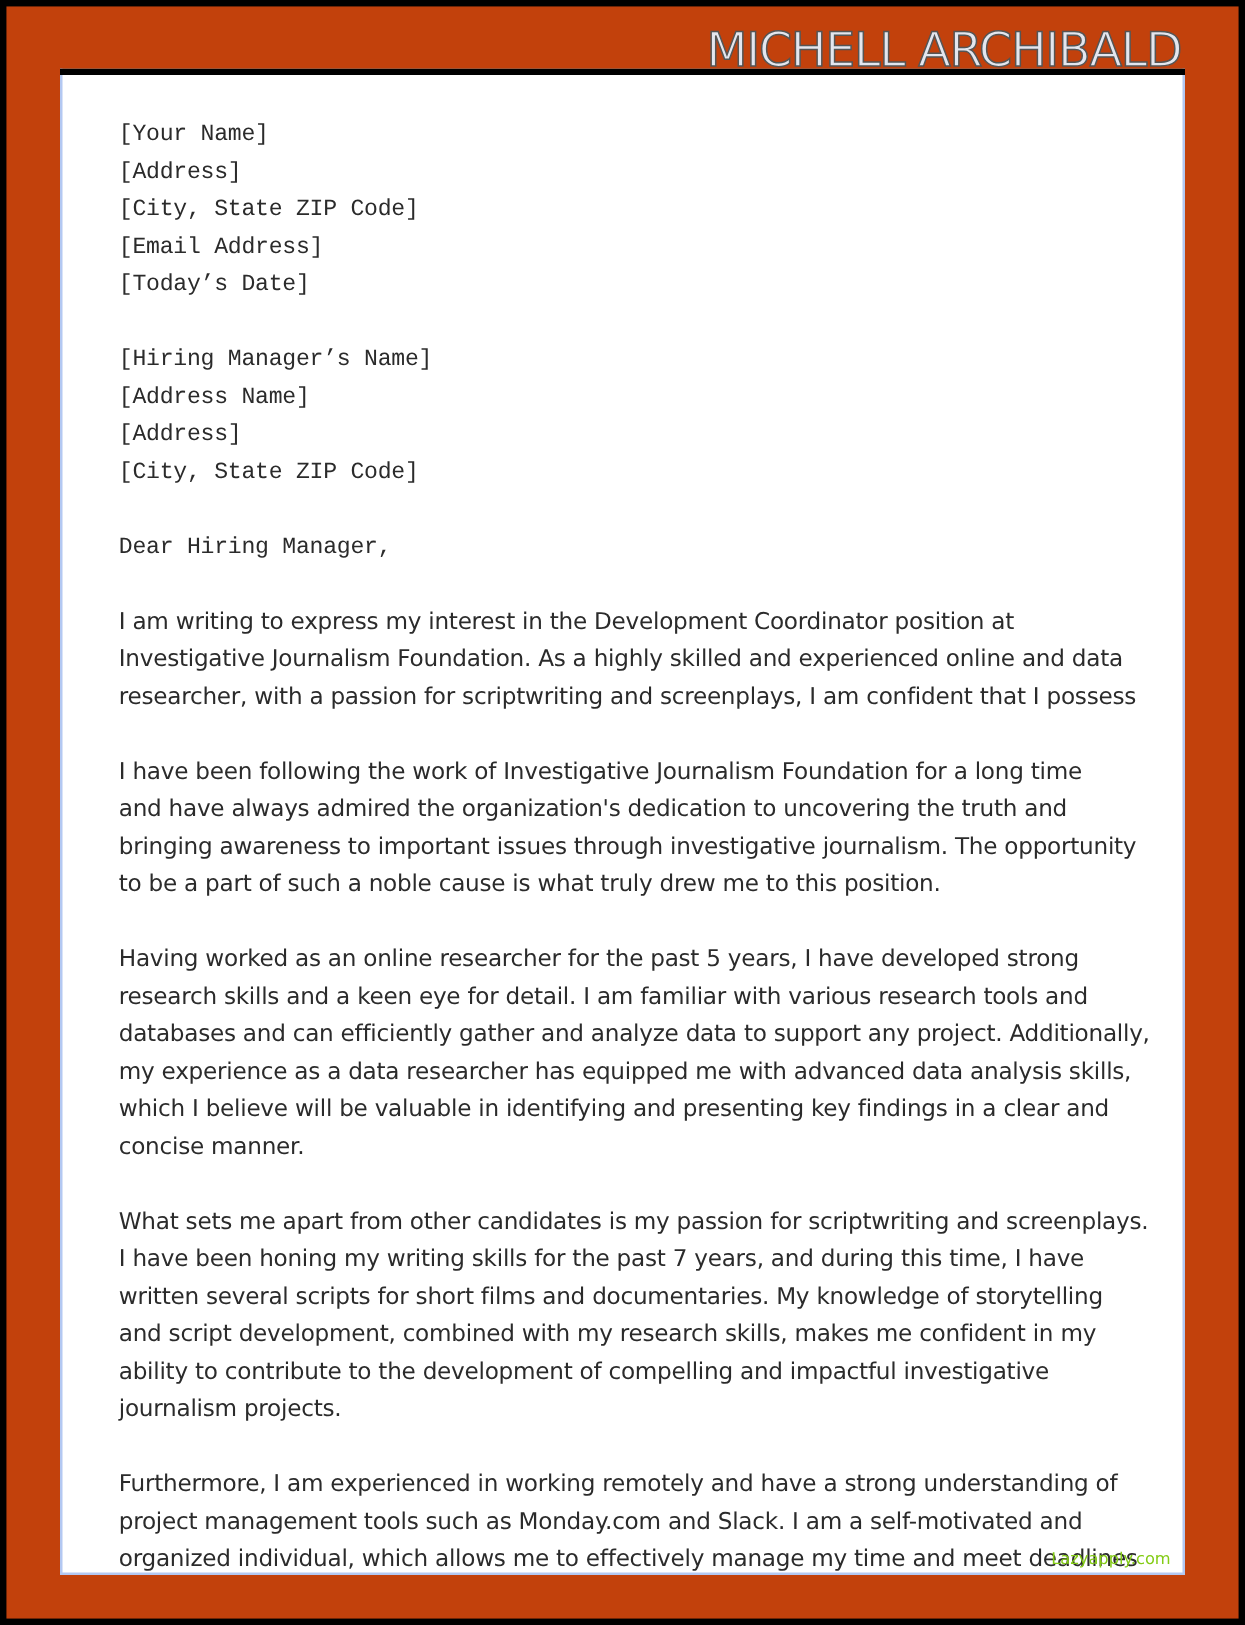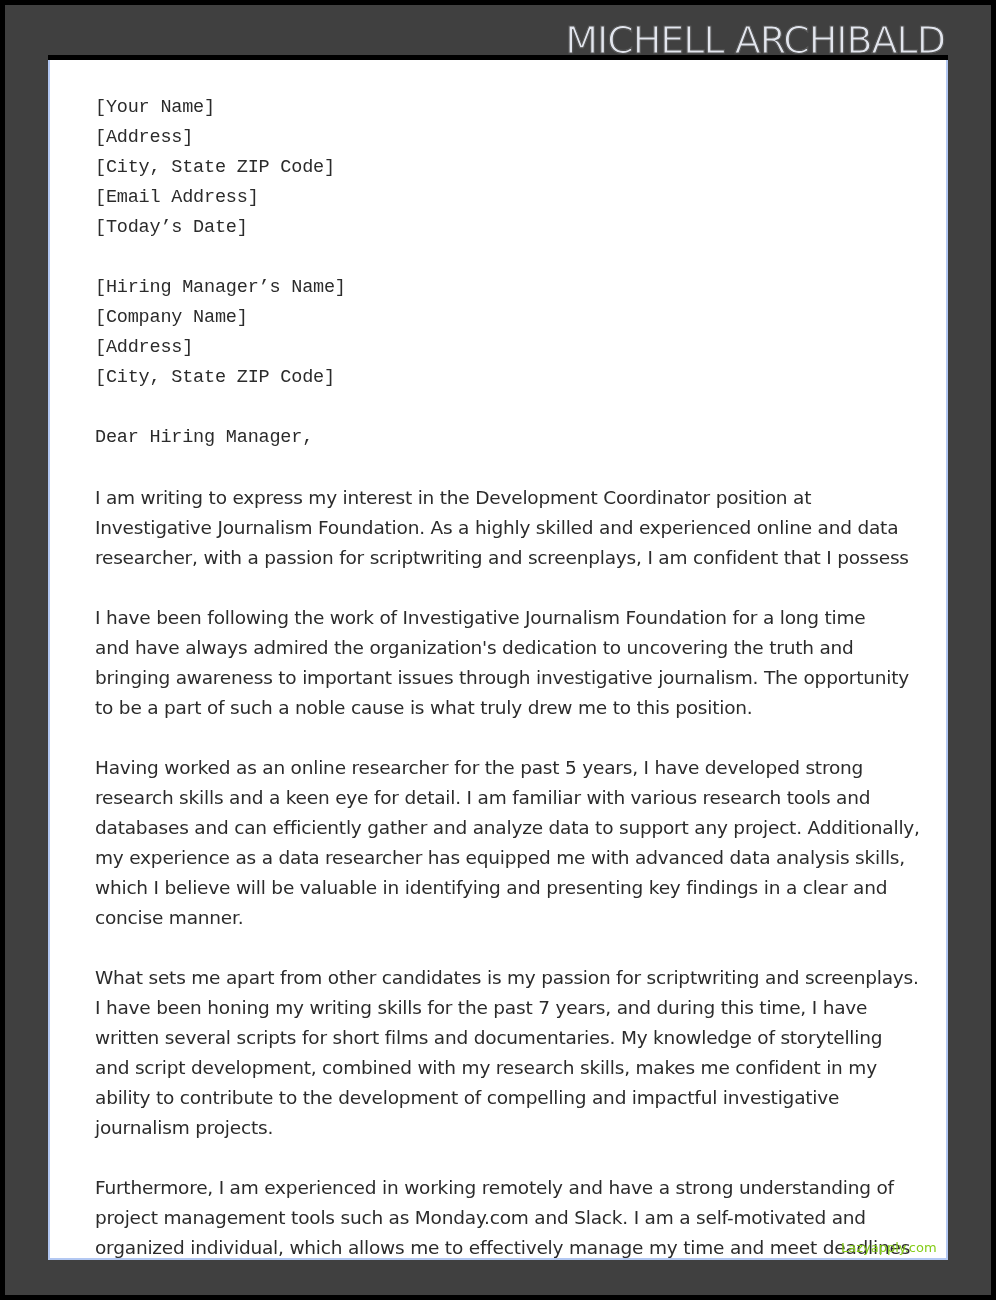--- a/index.html
+++ b/index.html
@@ -3,21 +3,21 @@
 <meta charset="utf-8">
 <style>
   html, body { margin: 0; padding: 0; }
   body {
     width: 996px; height: 1300px; overflow: hidden; position: relative;
     background: #000;
     font-family: "DejaVu Sans", sans-serif;
   }
   .frame {
     position: absolute; left: 5px; top: 5px; width: 986px; height: 1290px;
-    background: #404040; overflow: hidden;
+    background: #c2410c; overflow: hidden;
   }
   .name-header {
     position: absolute; right: 46px; top: 12px;
     font-family: "DejaVu Sans", sans-serif;
     font-size: 38px; letter-spacing: -1px;
     color: #e3e6ee;
     -webkit-text-stroke: 1.2px #555;
     line-height: 46px;
     white-space: nowrap;
   }
@@ -54,21 +54,21 @@
 <div class="content">
   <div class="block">
     <span class="line">[Your Name]</span>
     <span class="line">[Address]</span>
     <span class="line">[City, State ZIP Code]</span>
     <span class="line">[Email Address]</span>
     <span class="line">[Today’s Date]</span>
   </div>
   <div class="block">
     <span class="line">[Hiring Manager’s Name]</span>
-    <span class="line">[Company Name]</span>
+    <span class="line">[Address Name]</span>
     <span class="line">[Address]</span>
     <span class="line">[City, State ZIP Code]</span>
   </div>
   <div class="block">
     <span class="line">Dear Hiring Manager,</span>
   </div>
   <p>
     <span class="line">I am writing to express my interest in the Development Coordinator position at</span>
     <span class="line">Investigative Journalism Foundation. As a highly skilled and experienced online and data</span>
     <span class="line">researcher, with a passion for scriptwriting and screenplays, I am confident that I possess</span>

